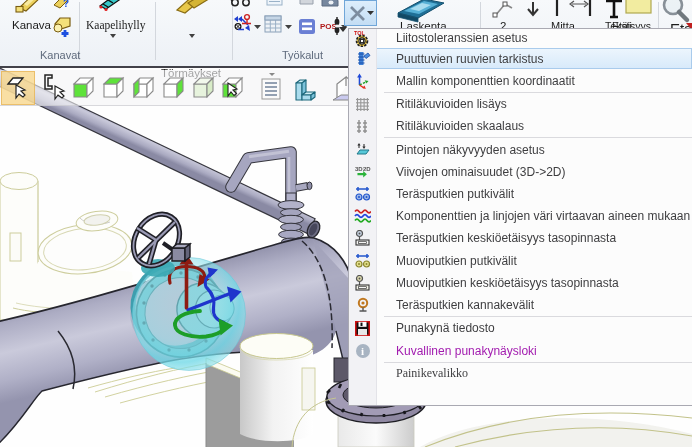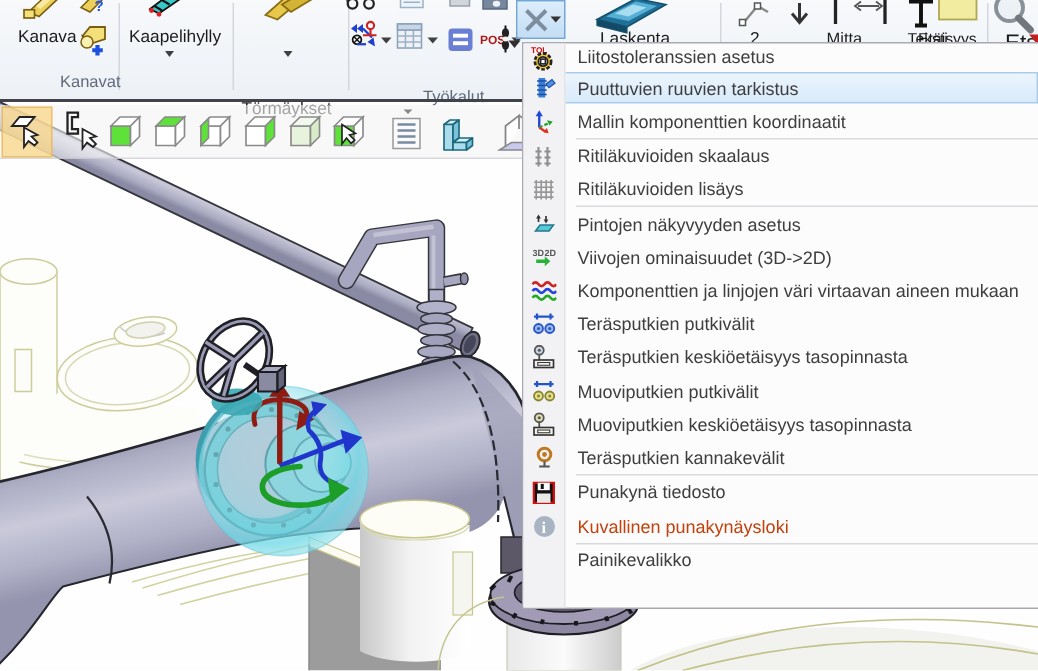--- a/index.html
+++ b/index.html
@@ -17,24 +17,24 @@
   #toolbar{position:absolute;left:0;top:70px;width:349px;height:35px;z-index:2;
            background:rgba(243,244,246,0.62);border-bottom:1px solid rgba(190,190,196,0.55);}
   #selbtn{position:absolute;left:1px;top:1px;width:32px;height:32px;
           background:rgba(250,214,130,0.72);border:1px solid rgba(225,170,70,0.6);}
   #toolsbtn{position:absolute;left:344px;top:0px;width:33px;height:26px;z-index:3;
             background:linear-gradient(#ddeefc,#c3ddf4);border:1px solid #70a6d8;box-sizing:border-box;}
   #menu{position:absolute;left:348px;top:28px;width:344px;height:378px;z-index:4;
         background:#fcfcfc;border:1px solid #a9a9b2;border-right:none;box-sizing:border-box;}
   #mstrip{position:absolute;left:0;top:0;width:27px;height:100%;background:#f2f2f5;
           border-right:1px solid #e3e3e8;}
-  .mrow{position:relative;display:flex;align-items:center;height:22.2px;}
+  .mrow{position:relative;display:flex;align-items:center;height:22.2px;gap:11px;}
   .mrow .mi{width:27px;flex:0 0 27px;display:flex;justify-content:center;align-items:center;}
   .mrow .mt{margin-left:9px;font-size:12px;color:#3e3e40;white-space:nowrap;}
-  .mrow.dis .mt{color:#c2410c;}
+  .mrow.dis .mt{color:#a21caf;}
   .msep{height:1.2px;margin-left:35px;background:transparent;position:relative;}
   .msep::after{content:"";position:absolute;left:0;right:0;top:0;height:1px;background:#dadade;}
   #hilite{position:absolute;left:1px;top:18.8px;width:342px;height:21.2px;
           background:linear-gradient(#ecf5fd,#d8eafa);border:1px solid #a9cbec;box-sizing:border-box;z-index:-1;}
 </style>
 </head>
 <body>
 <svg id="scene" width="692" height="447" viewBox="0 0 692 447">
 <defs>
   <linearGradient id="pipeG" gradientUnits="userSpaceOnUse" x1="60" y1="290" x2="82" y2="385">
@@ -238,31 +238,31 @@
       <path d="M156,240 L137,228"></path>
 </g>
 <path d="M163,243 L176,252" stroke="#1f1f26" stroke-width="4"></path>
 <polygon points="172,248 185,248 185,261 172,261" fill="#8a8aa2" stroke="#1c1c22" stroke-width="1.4"></polygon>
 <polygon points="172,248 177,244 190,244 185,248" fill="#a8a8be" stroke="#1c1c22" stroke-width="1.4"></polygon>
 <polygon points="185,248 190,244 190,257 185,261" fill="#64647a" stroke="#1c1c22" stroke-width="1.4"></polygon>
 </svg>
 
 <div id="ribbon">
   <span class="rlabel" style="left:12px;top:19px;">Kanava</span>
-  <span class="rlabel" style="left:86px;top:19px;">Kaapelihylly</span>
+  <span class="rlabel" style="left:86px;top:19px;font-family:Liberation Serif, serif;">Kaapelihylly</span>
   <span class="rlabel" style="left:161px;top:19px;margin-top:48px;">Törmäykset</span>
   <span class="dn" style="left:110px;top:34px;"></span>
   <span class="dn" style="left:189px;top:34px;"></span>
   <span class="vsep" style="left:79px;"></span>
   <span class="vsep" style="left:155px;"></span>
   <span class="vsep" style="left:232px;"></span>
   <span class="vsep" style="left:480px;"></span>
   <span class="vsep" style="left:658px;"></span>
   <span class="glabel" style="left:20px;top:49px;padding-left:20px;">Kanavat</span>
-  <span class="glabel" style="left:282px;top:49px;margin-top:10px;">Työkalut</span>
+  <span class="glabel" style="left:282px;top:49px;">Työkalut</span>
   <span class="rlabel" style="left:400px;top:20px;font-size:11.5px;">Laskenta</span>
   <span class="rlabel" style="left:500px;top:20px;font-size:11.5px;">2</span>
   <span class="rlabel" style="left:551px;top:20px;font-size:11px;text-align:right;">Mitta</span>
   <span class="rlabel" style="left:605px;top:20px;font-size:10.5px;">Teksti</span>
   <span class="rlabel" style="left:612px;top:20px;font-size:10.5px;">Etäisyys</span>
   <span class="rlabel" style="left:670px;top:20px;font-size:15px;">Etsi</span>
   <svg style="position:absolute;left:0;top:0;" width="692" height="66">
 
     <g>
       <polygon points="19,8 34,-6 41,-3 26,11" fill="#ecd05c" stroke="#7a5d10" stroke-width="1.1"></polygon>
@@ -495,51 +495,51 @@
             </g>
             <path d="M10.8,16 l-1.2,-3.6 -2.4,2.6 z" fill="#e03020"></path>
           </svg>
         </span>
         <span class="mt">Mallin komponenttien koordinaatit</span>
       </div>
     <div class="msep"></div>
     <div class="mrow">
         <span class="mi">
           <svg width="15" height="15" viewBox="0 0 15 15">
+            <g stroke="#979797" stroke-width="1.1">
+              <path d="M2.5,1 v13"></path>
+              <path d="M5.8,1 v13"></path>
+              <path d="M9.1,1 v13"></path>
+              <path d="M12.4,1 v13"></path>
+              <path d="M1,2.5 h13"></path>
+              <path d="M1,5.8 h13"></path>
+              <path d="M1,9.1 h13"></path>
+              <path d="M1,12.4 h13"></path>
+            </g>
+          </svg>
+        </span>
+        <span class="mt">Ritiläkuvioiden lisäys</span>
+      </div>
+    <div class="mrow">
+        <span class="mi">
+          <svg width="15" height="15" viewBox="0 0 15 15">
             <g stroke="#8d8d8d" stroke-width="1.4">
               <path d="M4,1 v13"></path>
               <path d="M10,1 v13"></path>
               <path d="M2,4 h4"></path>
               <path d="M8,4 h4"></path>
               <path d="M2,8 h4"></path>
               <path d="M8,8 h4"></path>
               <path d="M2,12 h4"></path>
               <path d="M8,12 h4"></path>
             </g>
           </svg>
         </span>
         <span class="mt">Ritiläkuvioiden skaalaus</span>
       </div>
-    <div class="mrow">
-        <span class="mi">
-          <svg width="15" height="15" viewBox="0 0 15 15">
-            <g stroke="#979797" stroke-width="1.1">
-              <path d="M2.5,1 v13"></path>
-              <path d="M5.8,1 v13"></path>
-              <path d="M9.1,1 v13"></path>
-              <path d="M12.4,1 v13"></path>
-              <path d="M1,2.5 h13"></path>
-              <path d="M1,5.8 h13"></path>
-              <path d="M1,9.1 h13"></path>
-              <path d="M1,12.4 h13"></path>
-            </g>
-          </svg>
-        </span>
-        <span class="mt">Ritiläkuvioiden lisäys</span>
-      </div>
     <div class="msep"></div>
     <div class="mrow">
         <span class="mi">
           <svg width="16" height="16" viewBox="0 0 16 16">
             <path d="M2,12 l3,-4 9,0 -3,4 z" fill="#56c8d8" stroke="#22788a" stroke-width="1"></path>
             <g stroke="#333" stroke-width="1.1">
               <path d="M4,6 v-4"></path>
               <path d="M9,2 v4"></path>
             </g>
             <path d="M4,1 l-1.6,2.6 3.2,0 z" fill="#333"></path>
@@ -550,52 +550,52 @@
       </div>
     <div class="mrow">
         <span class="mi">
           <svg width="16" height="16" viewBox="0 0 16 16">
             <text x="0" y="6.5" font-size="6" font-weight="bold" fill="#555" font-family="Liberation Sans">3D</text>
             <text x="8" y="6.5" font-size="6" font-weight="bold" fill="#555" font-family="Liberation Sans">2D</text>
             <path d="M2,11 h7 v-2.6 l4.5,4 -4.5,4 v-2.6 h-7 z" fill="#2ab33a" transform="scale(0.82) translate(1,0)"></path>
           </svg>
         </span>
         <span class="mt">Viivojen ominaisuudet (3D-&gt;2D)</span>
+      </div>
+    <div class="mrow">
+        <span class="mi">
+          <svg width="16" height="16" viewBox="0 0 16 16">
+            <g stroke="#2255cc" stroke-width="1.5" fill="none">
+              <path d="M1,3 h13"></path>
+              <path d="M3,1 v4"></path>
+              <path d="M12,1 v4"></path>
+            </g>
+            <circle cx="4" cy="11" r="3" fill="#9db8e8" stroke="#2255cc" stroke-width="1.2"></circle>
+            <circle cx="11.5" cy="11" r="3" fill="#9db8e8" stroke="#2255cc" stroke-width="1.2"></circle>
+            <circle cx="4" cy="11" r="1" fill="#2255cc"></circle>
+            <circle cx="11.5" cy="11" r="1" fill="#2255cc"></circle>
+          </svg>
+        </span>
+        <span class="mt">Teräsputkien putkivälit</span>
       </div>
     <div class="mrow">
         <span class="mi">
           <svg width="17" height="16" viewBox="0 0 17 16">
             <g fill="none" stroke-width="1.8">
               <path d="M1,3.5 q2,-2.6 4,0 t4,0 t4,0 t4,0" stroke="#cc2222"></path>
               <path d="M1,8 q2,-2.6 4,0 t4,0 t4,0 t4,0" stroke="#2244dd"></path>
               <path d="M1,12.5 q2,-2.6 4,0 t4,0 t4,0 t4,0" stroke="#22aa22"></path>
             </g>
           </svg>
         </span>
         <span class="mt">Komponenttien ja linjojen väri virtaavan aineen mukaan</span>
       </div>
     <div class="mrow">
         <span class="mi">
           <svg width="16" height="16" viewBox="0 0 16 16">
-            <g stroke="#2255cc" stroke-width="1.5" fill="none">
-              <path d="M1,3 h13"></path>
-              <path d="M3,1 v4"></path>
-              <path d="M12,1 v4"></path>
-            </g>
-            <circle cx="4" cy="11" r="3" fill="#9db8e8" stroke="#2255cc" stroke-width="1.2"></circle>
-            <circle cx="11.5" cy="11" r="3" fill="#9db8e8" stroke="#2255cc" stroke-width="1.2"></circle>
-            <circle cx="4" cy="11" r="1" fill="#2255cc"></circle>
-            <circle cx="11.5" cy="11" r="1" fill="#2255cc"></circle>
-          </svg>
-        </span>
-        <span class="mt">Teräsputkien putkivälit</span>
-      </div>
-    <div class="mrow">
-        <span class="mi">
-          <svg width="16" height="16" viewBox="0 0 16 16">
             <circle cx="4.5" cy="3.5" r="3" fill="#c8d4e4" stroke="#555" stroke-width="1.2"></circle>
             <circle cx="4.5" cy="3.5" r="1" fill="#555"></circle>
             <path d="M4.5,6.5 v3.5" stroke="#555" stroke-width="1.2"></path>
             <rect x="1" y="10" width="13" height="5" fill="#f2f2f2" stroke="#333" stroke-width="1.1"></rect>
             <rect x="3.5" y="11.7" width="8" height="1.8" fill="#fff" stroke="#333" stroke-width="0.7"></rect>
           </svg>
         </span>
         <span class="mt">Teräsputkien keskiöetäisyys tasopinnasta</span>
       </div>
     <div class="mrow">
@@ -651,18 +651,18 @@
     <div class="mrow dis">
         <span class="mi">
           <svg width="16" height="16" viewBox="0 0 16 16">
             <circle cx="8" cy="8" r="7" fill="#a8b4c2"></circle>
             <text x="6" y="12" font-size="11" font-weight="bold" fill="#fff" font-family="Liberation Serif">i</text>
           </svg>
         </span>
         <span class="mt">Kuvallinen punakynäysloki</span>
       </div>
     <div class="msep"></div>
-    <div class="mrow" style="height:20.5px;">
+    <div class="mrow" style="height:20.5px;font-family:Liberation Serif, serif;">
         <span class="mi"></span>
         <span class="mt">Painikevalikko</span>
       </div>
   </div>
 </div>
 
 </body></html>

